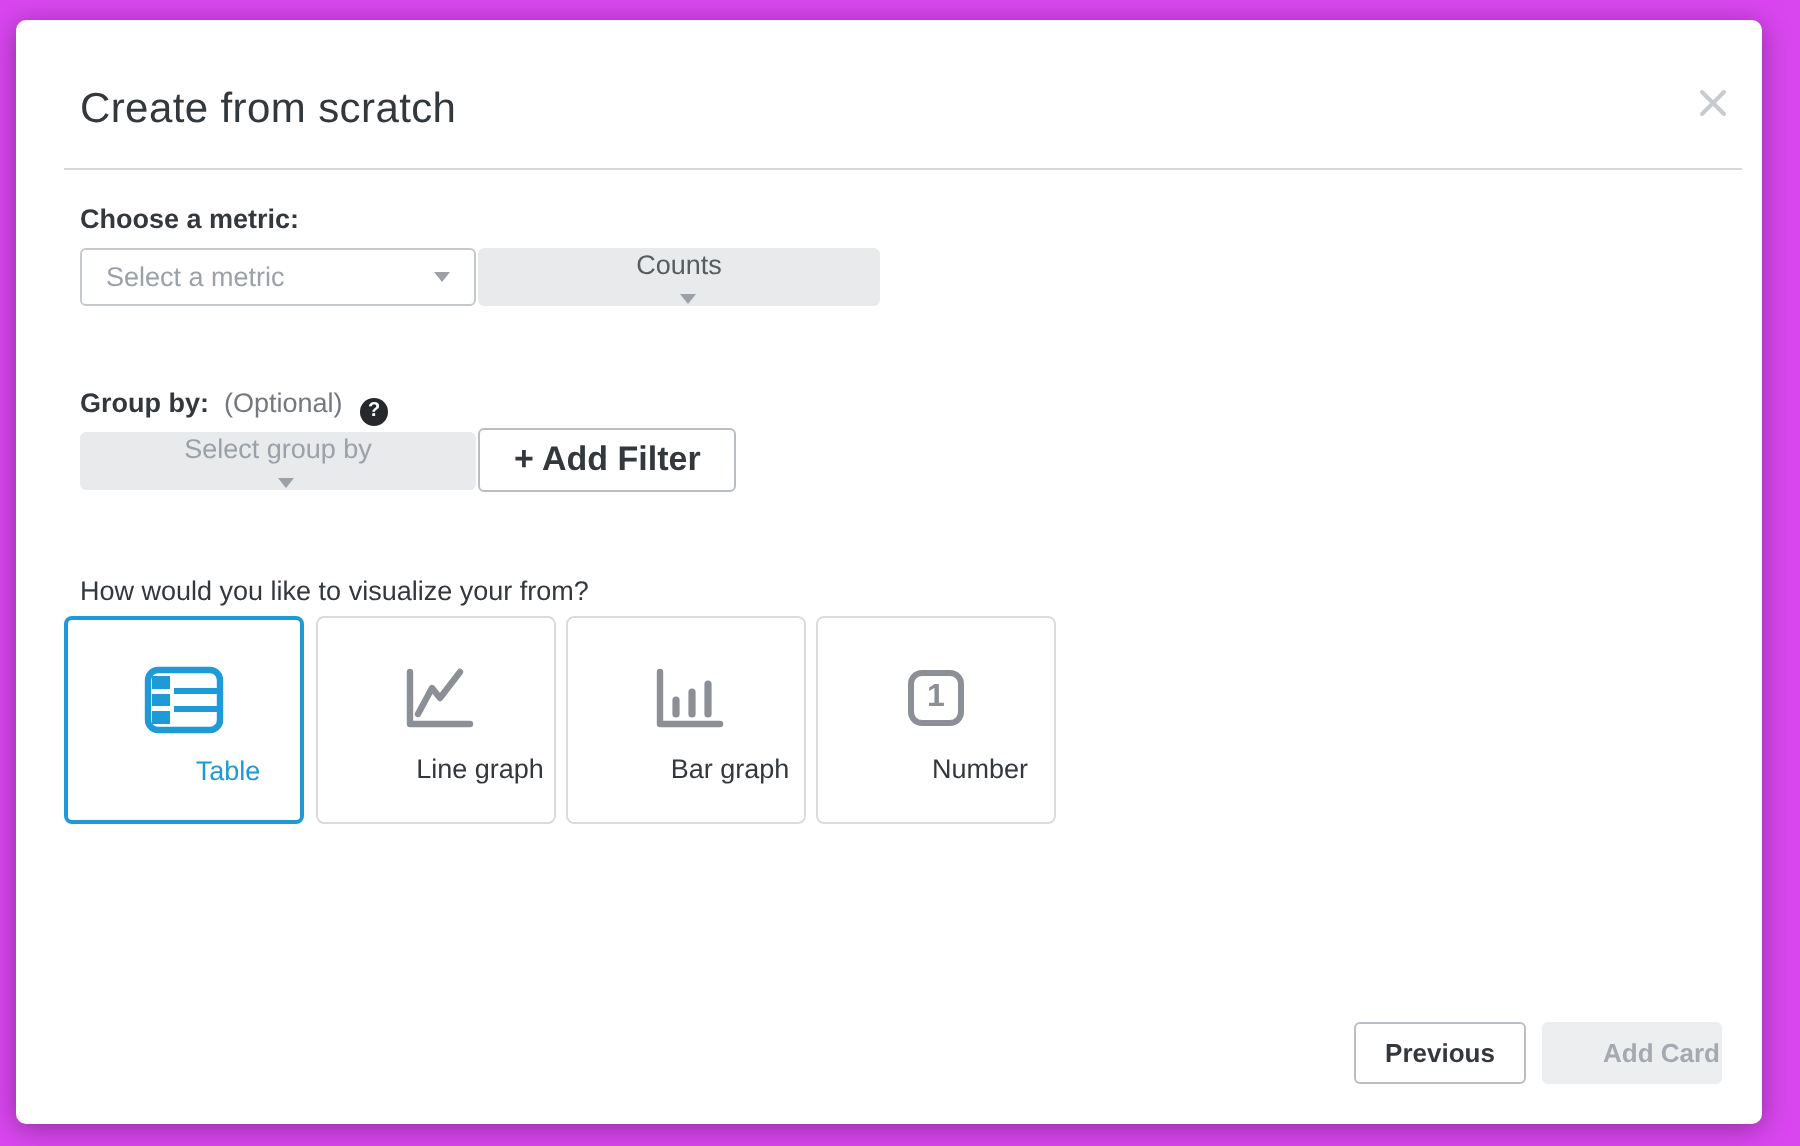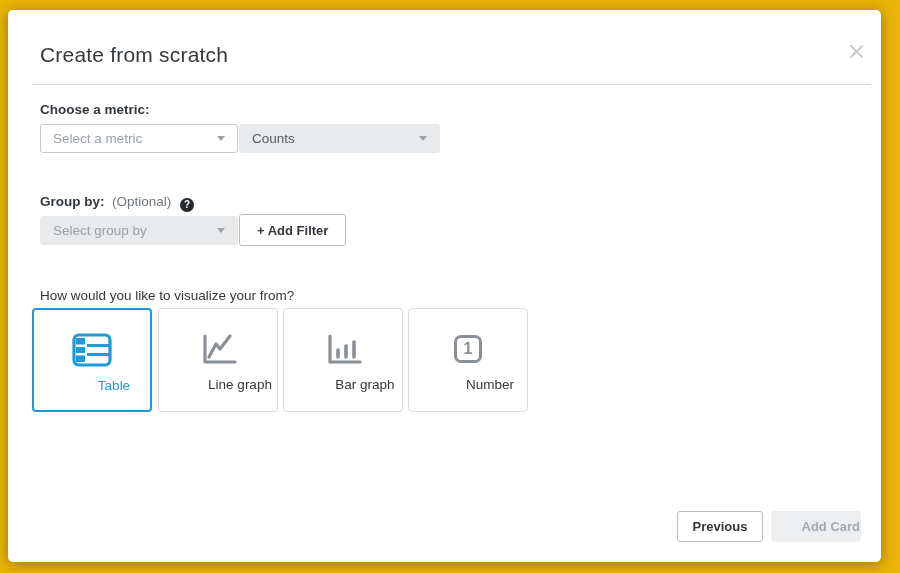--- a/index.html
+++ b/index.html
@@ -1,19 +1,19 @@
 <!DOCTYPE html>
 <html><head>
 <meta charset="utf-8">
 <style>
   * { margin:0; padding:0; box-sizing:border-box; }
   body { font-family:"Liberation Sans", sans-serif; }
   .canvas {
     position:relative; width:900px; height:573px;
-    background:#eab308; overflow:hidden;
+    background:#d946ef; overflow:hidden;
   }
   .modal {
     position:absolute; left:8px; top:10px; width:873px; height:552px;
     background:#ffffff; border-radius:5px;
     box-shadow:0 2px 14px rgba(0,0,0,0.35);
   }
   .modal-title {
     position:absolute; left:32px; top:33px;
     font-size:21px; font-weight:400; color:#33383d; letter-spacing:0.2px;
   }
@@ -35,33 +35,33 @@
     background:#26292c; border-radius:50%; color:#ffffff;
     font-size:10px; font-weight:700; line-height:14px; text-align:center;
     vertical-align:-2px;
   }
   .select {
     position:absolute; height:29px; border-radius:3px;
     display:flex; align-items:center; justify-content:space-between;
     padding:0 12px; font-size:13.5px; cursor:pointer;
   }
   .select-white { background:#ffffff; border:1px solid #c4c9cd; }
-  .select-gray  { background:#e8eaeb; border:1px solid #e8eaeb; }
+  .select-gray  { background:#e8eaeb; border:1px solid #e8eaeb;flex-direction:column; }
   .placeholder-text { color:#9aa1a8; }
   .value-text { color:#565c62; }
   .caret {
     width:0; height:0; margin-left:8px;
     border-left:4.5px solid transparent; border-right:4.5px solid transparent;
     border-top:5px solid #9ba1a7;
   }
   .add-filter-btn {
     position:absolute; left:231px; top:204px; height:32px; padding:0 17px;
     background:#ffffff; border:1px solid #b9bec4; border-radius:3px;
     font-family:"Liberation Sans", sans-serif;
-    font-size:13px; font-weight:700; color:#33383d; cursor:pointer;text-align:center;
+    font-size:17px; font-weight:700; color:#33383d; cursor:pointer;text-align:center;
   }
   .viz-card {
     position:absolute; top:298px; width:120px; height:104px;
     background:#ffffff; border:1px solid #d9dcdf; border-radius:4px;
     display:flex; flex-direction:column; align-items:center;
     cursor:pointer;
   }
   .viz-card.selected { border:2px solid #1e9ad6; }
   .viz-icon { margin-top:20px; height:40px; display:flex; align-items:center; justify-content:center; }
   .viz-label { margin-top:8px; font-size:13.5px; color:#33383d;margin-left:44px; }

